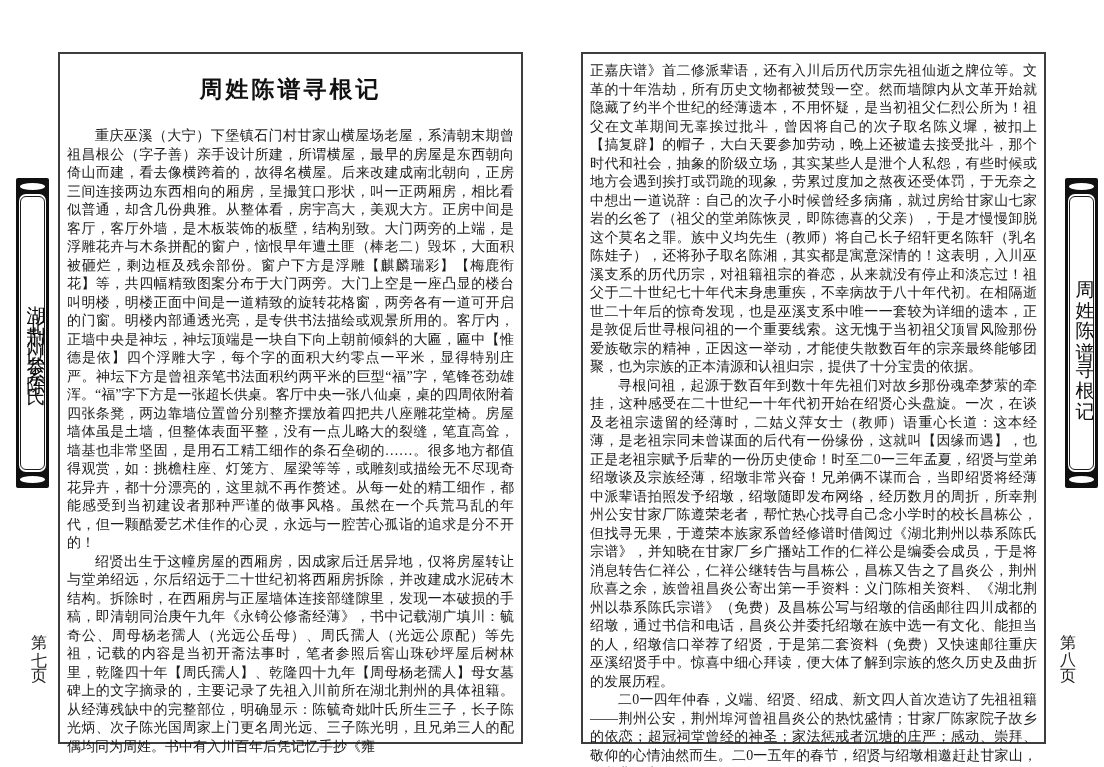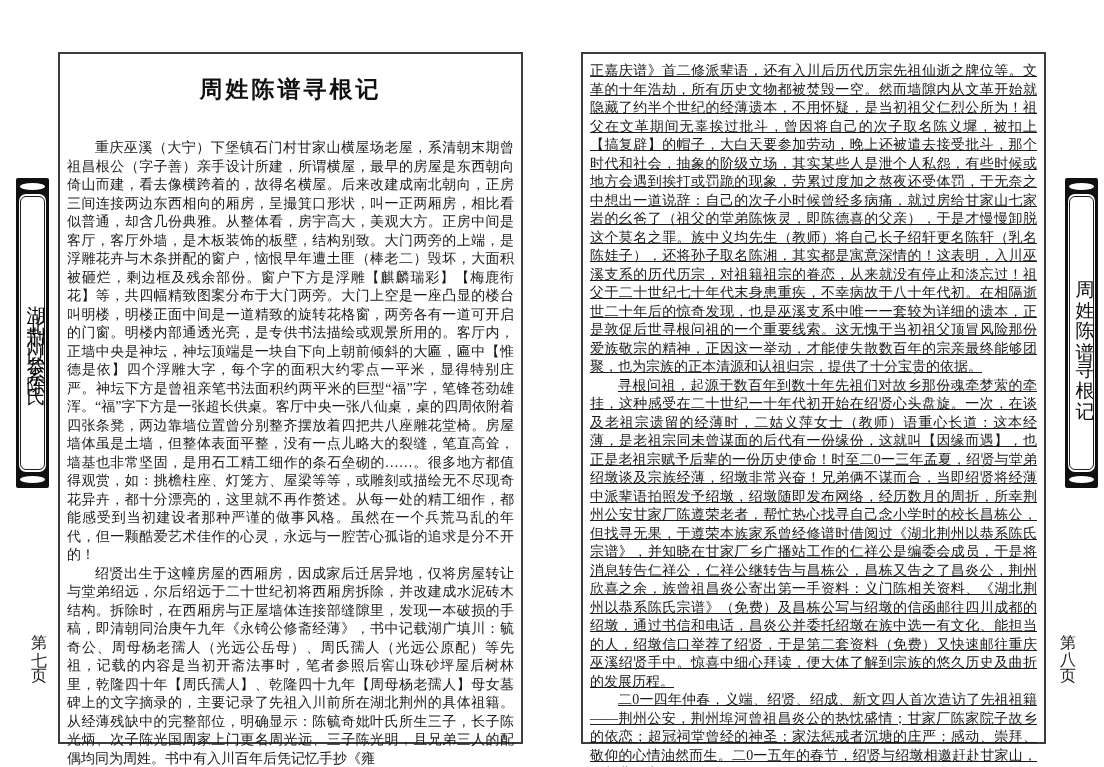--- a/index.html
+++ b/index.html
@@ -15,40 +15,40 @@
   
   .page {
     position:absolute;
     top:52px;
     width:465px; height:692px;
     border:2px solid #3d3d3d;
     box-sizing:border-box;
     background:#ffffff;
   }
   .page-left  { left:58px; }
-  .page-right { left:581px;text-decoration:underline; }
+  .page-right { left:581px; }
 
   .page-title {
     margin:20px 0 0 0;
     text-align:center;
     font-family:"Liberation Sans","DejaVu Sans",sans-serif;
     font-weight:bold;
     font-size:23px;
     letter-spacing:3px;
     color:#111;
   }
 
   .page-body {
     padding:0 7px;
     font-size:14px;
     line-height:18.5px;
     text-align:justify;
     text-justify:inter-ideograph;
   }
-  .page-left  .page-body { margin-top:34px; }
+  .page-left  .page-body { margin-top:22px; }
   .page-right .page-body { padding-top:8px; }
 
   .page-body p { margin:0; }
   .page-body p.indent { text-indent:2em; }
 
   
   .banner {
     position:absolute;
     top:178px;
     width:33px; height:310px;

